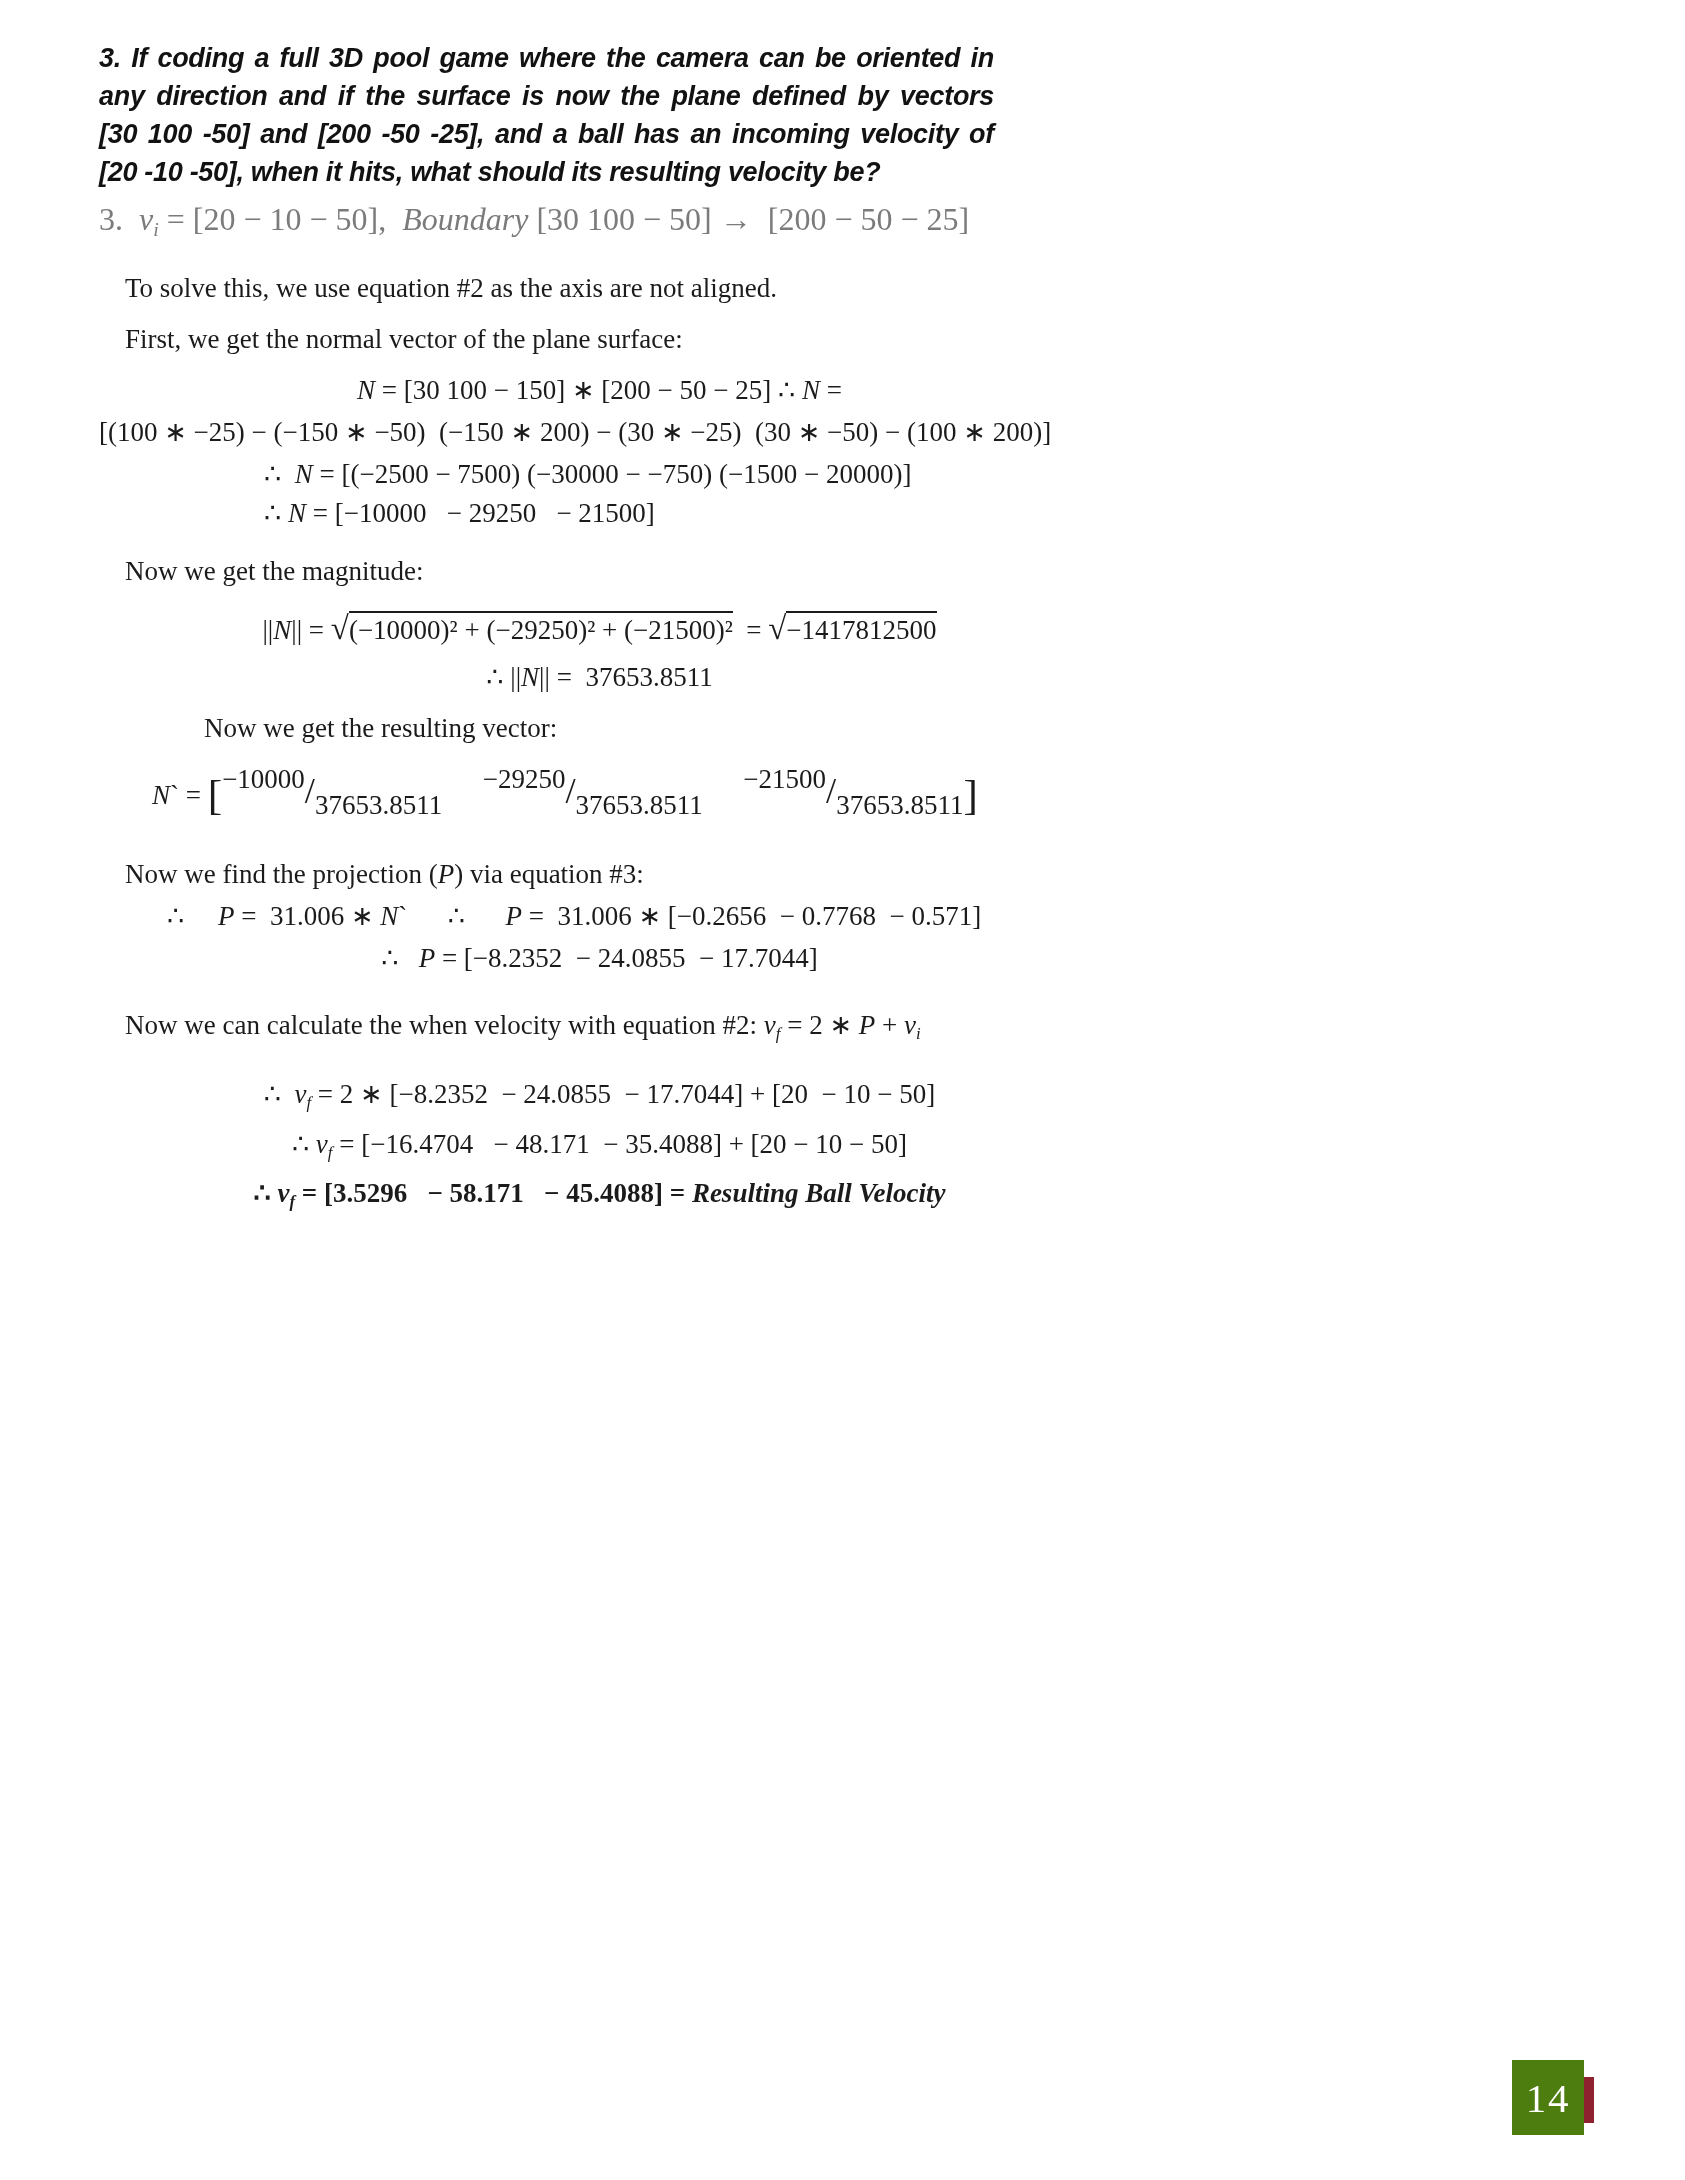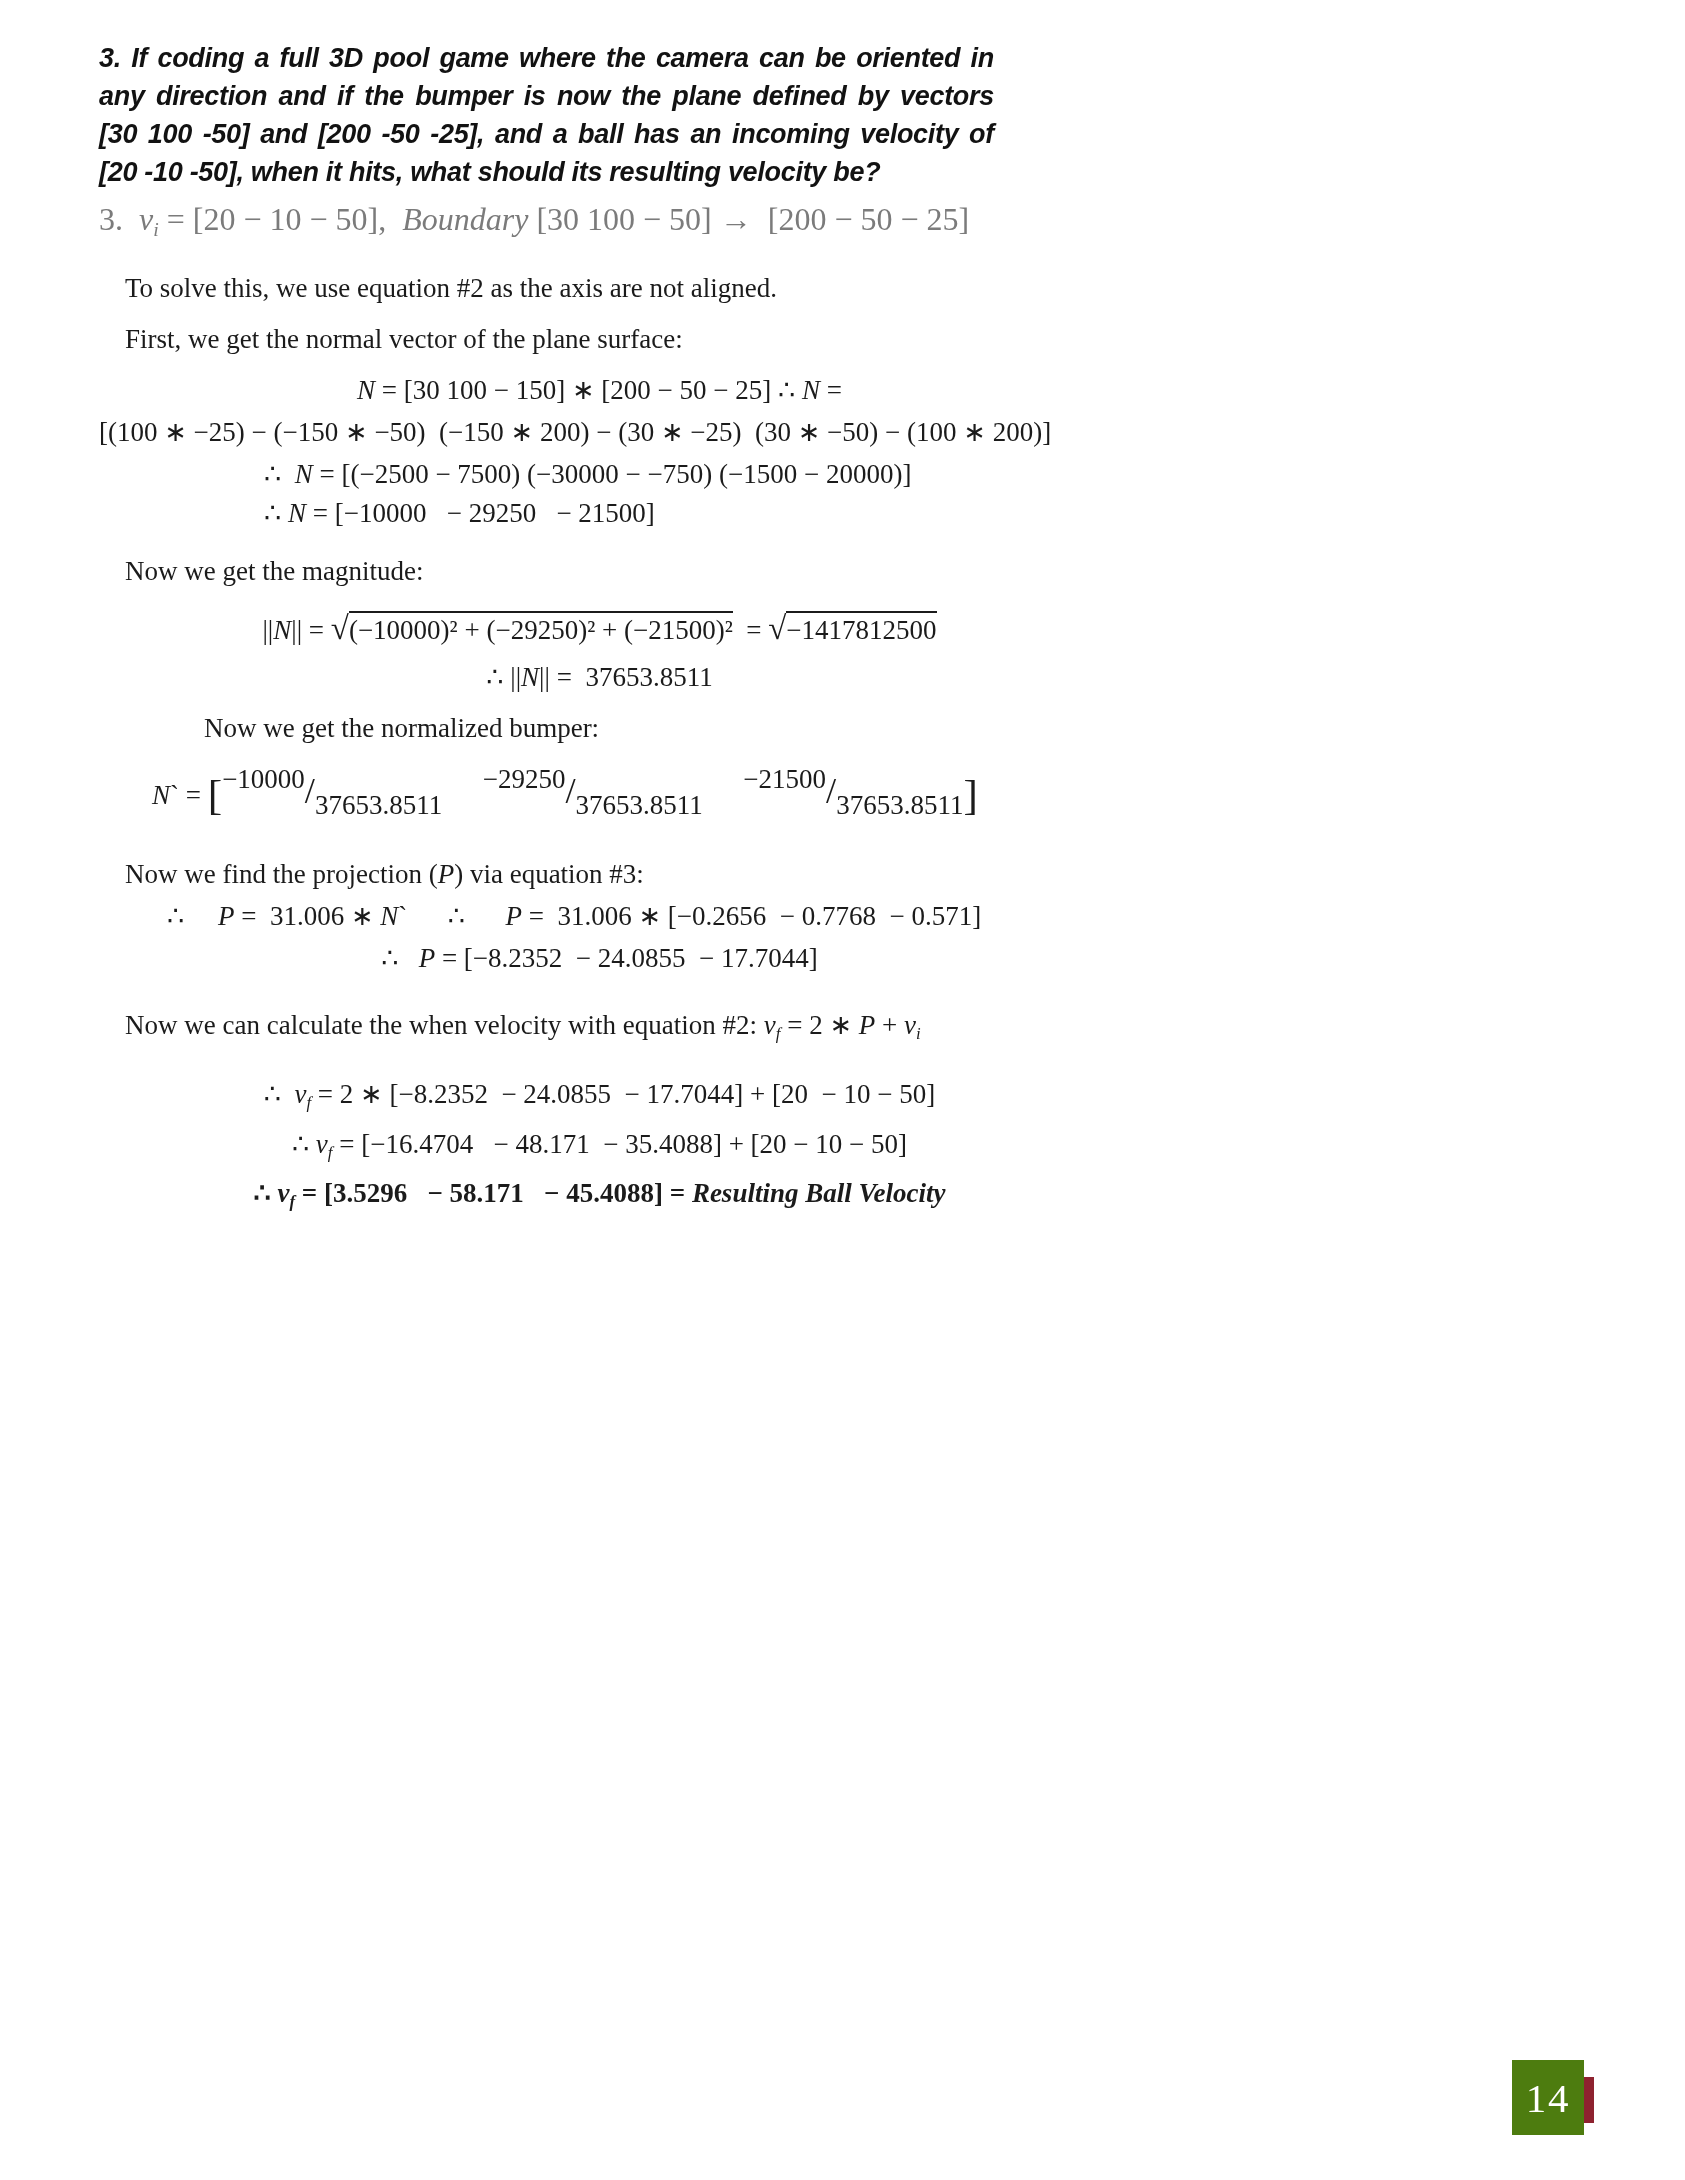--- a/index.html
+++ b/index.html
@@ -77,40 +77,40 @@
   }
 </style>
 </head>
 <body>
 
 <div class="page">
   <div class="content">
 
     <div class="q-block">
       <div class="q-line">3. If coding a full 3D pool game where the camera can be oriented  in</div>
-      <div class="q-line">any direction and if the bumper is now the plane defined by vectors</div>
+      <div class="q-line">any direction and if the surface is now the plane defined by vectors</div>
       <div class="q-line">[30 100 -50] and [200 -50 -25], and a ball has an incoming velocity of</div>
       <div class="q-line last">[20 -10 -50], when it hits, what should its resulting velocity be?</div>
     </div>
 
     <div class="given"><span>3.  </span><span class="mi">v</span><span class="msub">i</span><span> = [20 − 10 − 50],  </span><span class="mi">Boundary</span><span> [30 100 − 50] →  [200 − 50 − 25]</span></div>
 
     <div class="body-line indent mt-a">To solve this, we use equation #2 as the axis are not aligned.</div>
     <div class="body-line indent mt-b">First, we get the normal vector of the plane surface:</div>
 
     <div class="body-line center mt-b"><span class="mi">N</span><span> = [30 100 − 150] ∗ [200 − 50 − 25] ∴ </span><span class="mi">N</span><span> =</span></div>
     <div class="body-line mt-c"><span>[(100 ∗ −25) − (−150 ∗ −50)  (−150 ∗ 200) − (30 ∗ −25)  (30 ∗ −50) − (100 ∗ 200)]</span></div>
     <div class="body-line eq-cd mt-c"><span>∴  </span><span class="mi">N</span><span> = [(−2500 − 7500) (−30000 − −750) (−1500 − 20000)]</span></div>
     <div class="body-line eq-cd mt-d"><span>∴ </span><span class="mi">N</span><span> = [−10000   − 29250   − 21500]</span></div>
 
     <div class="body-line indent mt-a">Now we get the magnitude:</div>
     <div class="body-line center eq-sqrt mt-b"><span>||</span><span class="mi">N</span><span>|| = </span><span class="msqrt">√</span><span class="mrad">(−10000)² + (−29250)² + (−21500)²</span><span>  = </span><span class="msqrt">√</span><span class="mrad">−1417812500</span></div>
     <div class="body-line center mt-c"><span>∴ ||</span><span class="mi">N</span><span>|| =  37653.8511</span></div>
 
-    <div class="body-line indent2 mt-b">Now we get the normalized bumper:</div>
+    <div class="body-line indent2 mt-b">Now we get the resulting vector:</div>
     <div class="body-line eq-frac"><span class="mi">N</span><span>` = </span><span class="mbig">[</span><span class="mnum">−10000</span><span class="mfsl">/</span><span class="mden">37653.8511</span><span>      </span><span class="mnum">−29250</span><span class="mfsl">/</span><span class="mden">37653.8511</span><span>      </span><span class="mnum">−21500</span><span class="mfsl">/</span><span class="mden">37653.8511</span><span class="mbig">]</span></div>
 
     <div class="body-line indent mt-e"><span>Now we find the projection (</span><span class="mi">P</span><span>) via equation #3:</span></div>
     <div class="body-line eq-j mt-c"><span>∴     </span><span class="mi">P</span><span> =  31.006 ∗ </span><span class="mi">N</span><span>`      ∴      </span><span class="mi">P</span><span> =  31.006 ∗ [−0.2656  − 0.7768  − 0.571]</span></div>
     <div class="body-line center mt-c"><span>∴   </span><span class="mi">P</span><span> = [−8.2352  − 24.0855  − 17.7044]</span></div>
 
     <div class="body-line indent mt-f"><span>Now we can calculate the when velocity with equation #2: </span><span class="mi">v</span><span class="msub">f</span><span> = 2 ∗ </span><span class="mi">P</span><span> + </span><span class="mi">v</span><span class="msub">i</span></div>
     <div class="body-line center mt-e"><span>∴  </span><span class="mi">v</span><span class="msub">f</span><span> = 2 ∗ [−8.2352  − 24.0855  − 17.7044] + [20  − 10 − 50]</span></div>
     <div class="body-line center mt-c"><span>∴ </span><span class="mi">v</span><span class="msub">f</span><span> = [−16.4704   − 48.171  − 35.4088] + [20 − 10 − 50]</span></div>
     <div class="body-line center mt-c"><span class="mb">∴ </span><span class="mbi">v</span><span class="msub bold">f</span><span class="mb"> = [3.5296   − 58.171   − 45.4088] = </span><span class="mbi">Resulting Ball Velocity</span></div>

